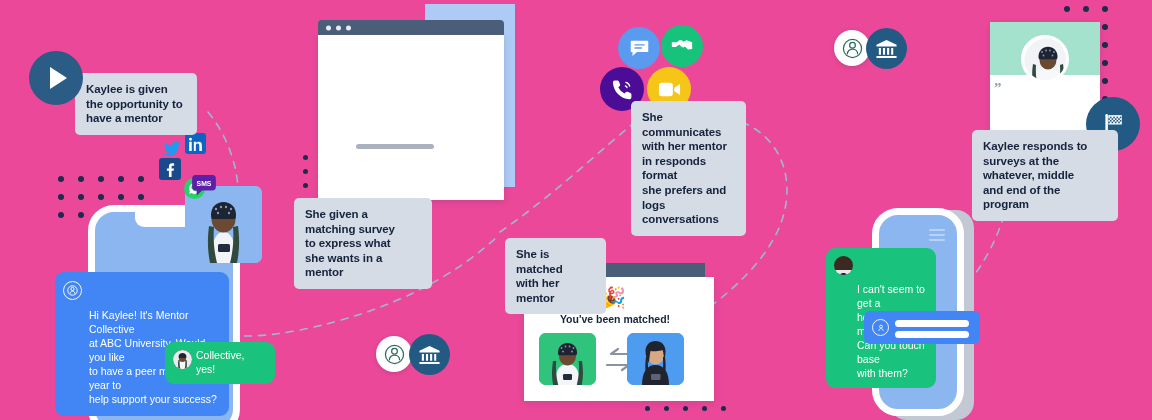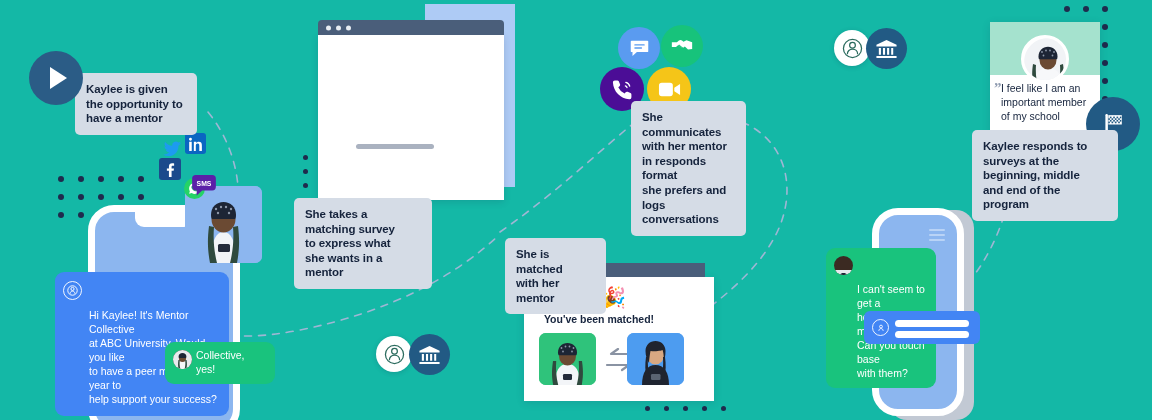--- a/index.html
+++ b/index.html
@@ -1,21 +1,21 @@
 <!DOCTYPE html>
 <html><head>
 <meta charset="utf-8">
 <style>
   * { box-sizing: border-box; margin: 0; padding: 0; }
   html, body {
     width: 1152px; height: 420px;
     background: #ffffff; overflow: hidden;
     font-family: "Liberation Sans", sans-serif;
   }
-  #stage { position: relative; width: 1152px; height: 420px; background:#14b8a6; }
+  #stage { position: relative; width: 1152px; height: 420px; background:#ec4899; }
 
   
   .connector { position:absolute; left:0; top:0; width:1152px; height:420px; pointer-events:none; }
 
   
   .caption {
     position:absolute; background:#d5dce6; border-radius:5px;
     padding:9px 11px; color:#15233c; font-weight:bold;
     font-size:11.5px; line-height:1.27; letter-spacing:-0.1px;
     white-space:pre-line; z-index:30;
@@ -272,21 +272,21 @@
     <div class="opt-sel"></div>
     <div class="barline" style="left:12px; top:12px; width:60px; background:#b3bbc8;"></div>
     <div class="barline" style="left:12px; top:38px; width:45px;"></div>
     <div class="barline" style="left:12px; top:48px; width:67px;"></div>
     <div class="barline" style="left:12px; top:58px; width:35px;"></div>
   </div>
   <div class="barline" style="left:356px; top:144px; width:78px; z-index:16;"></div>
 
   <div class="nextbtn" style="left:348px; top:158px; width:120px; height:24px;">Next</div>
 
-  <div class="caption" style="left:294px; top:198px; width:138px;">She takes a
+  <div class="caption" style="left:294px; top:198px; width:138px;">She given a
 matching survey
 to express what
 she wants in a mentor</div>
 
   <div class="badge-circle" style="left:376px; top:336px; width:36px;height:36px;background:#fff;box-shadow:0 1px 5px rgba(20,40,70,.2);">
     <svg width="21" height="21" viewBox="0 0 22 22">
         <circle cx="11" cy="11" r="9.5" fill="none" stroke="#2b6b5e" stroke-width="1.3"></circle>
         <circle cx="11" cy="7.6" r="3" fill="none" stroke="#2b6b5e" stroke-width="1.3"></circle>
         <path d="M5.6 17c0-3.3 2.4-5.3 5.4-5.3S16.4 13.7 16.4 17" fill="none" stroke="#2b6b5e" stroke-width="1.3"></path>
       </svg>
@@ -342,21 +342,21 @@
       </svg>
   </div>
 
   <div class="caption" style="left:505px; top:238px; width:101px; z-index:32;">She is matched
 with her mentor</div>
 
   <div class="winbar" style="left:533px; top:263px; width:172px; height:14px; border-radius:0;"></div>
   <div class="matchcard" style="left:524px; top:277px; width:190px; height:124px;"></div>
 
   <div style="position:absolute; left:600px; top:287px; font-size:21px; z-index:16; line-height:1;">🎉</div>
-  <div class="matchtitle" style="left:504px; top:313px; width:190px; z-index:16;">You've been matched!</div>
+  <div class="matchtitle" style="left:520px; top:313px; width:190px; z-index:16;">You've been matched!</div>
 
   <div class="ptile" style="left:539px; top:333px; width:57px; height:52px; background:#2fc37b;">
     <svg width="57" height="52" viewBox="0 0 57 52">
       <rect width="57" height="52" fill="#2fc37b"></rect>
       <path d="M16 52c0-14 4-21 12.5-21S41 38 41 52z" fill="#f3f5f8"></path>
       <path d="M14 28c-1.6 11-1 17 .2 24h5c-2-8-2.6-16-2-24z" fill="#2f4a3e"></path>
       <path d="M43 28c1.6 11 1 17-.2 24h-5c2-8 2.6-16 2-24z" fill="#2f4a3e"></path>
       <ellipse cx="28.5" cy="23" rx="8.5" ry="9.5" fill="#6b4a33"></ellipse>
       <path d="M19 19.5c0-5.6 4-9.5 9.5-9.5S38 13.9 38 19.5c0 2-.6 2.7-.6 2.7H19.6s-.6-.7-.6-2.7z" fill="#1d2535"></path>
       <circle cx="22.5" cy="15" r=".9" fill="#8e97a8"></circle>
@@ -438,23 +438,20 @@
         <path d="M14.5 18.5c0-5.8 4.2-9.8 9.5-9.8s9.5 4 9.5 9.8c0 2-.6 2.8-.6 2.8H15.1s-.6-.8-.6-2.8z" fill="#1d2535"></path>
         <circle cx="18" cy="14" r=".9" fill="#8e97a8"></circle>
           <circle cx="22" cy="12.5" r=".9" fill="#8e97a8"></circle>
         <circle cx="26" cy="12.5" r=".9" fill="#8e97a8"></circle>
           <circle cx="30" cy="14" r=".9" fill="#8e97a8"></circle>
         <circle cx="19.5" cy="17.5" r=".9" fill="#8e97a8"></circle>
           <circle cx="28.5" cy="17.5" r=".9" fill="#8e97a8"></circle>
       </svg>
     </div>
     <span class="quotemark">”</span>
-    <div class="testi-q">I feel like I am an
-important member
-of my school</div>
   </div>
 
   <div class="badge-circle" style="left:1086px; top:97px; width:54px;height:54px;background:#225a84;">
     <svg width="27" height="27" viewBox="0 0 26 26">
       <rect x="5.2" y="3" width="2.4" height="20" rx="1" fill="#fff"></rect>
       <rect x="8" y="4" width="13" height="9" fill="#fff"></rect>
       <g fill="#225a84">
         <rect x="9.5" y="5.4" width="1.6" height="1.6"></rect>
           <rect x="12.7" y="5.4" width="1.6" height="1.6"></rect>
           <rect x="15.9" y="5.4" width="1.6" height="1.6"></rect>
@@ -470,16 +467,16 @@
         <rect x="8" y="10.2" width="1.5" height="1.6"></rect>
           <rect x="11.1" y="10.2" width="1.6" height="1.6"></rect>
           <rect x="14.3" y="10.2" width="1.6" height="1.6"></rect>
           <rect x="17.5" y="10.2" width="1.6" height="1.6"></rect>
       </g>
     </svg>
   </div>
 
   <div class="caption" style="left:972px; top:130px; width:146px;">Kaylee responds to
 surveys at the
-beginning, middle
+whatever, middle
 and end of the program</div>
 
 </div>
 
 </body></html>

